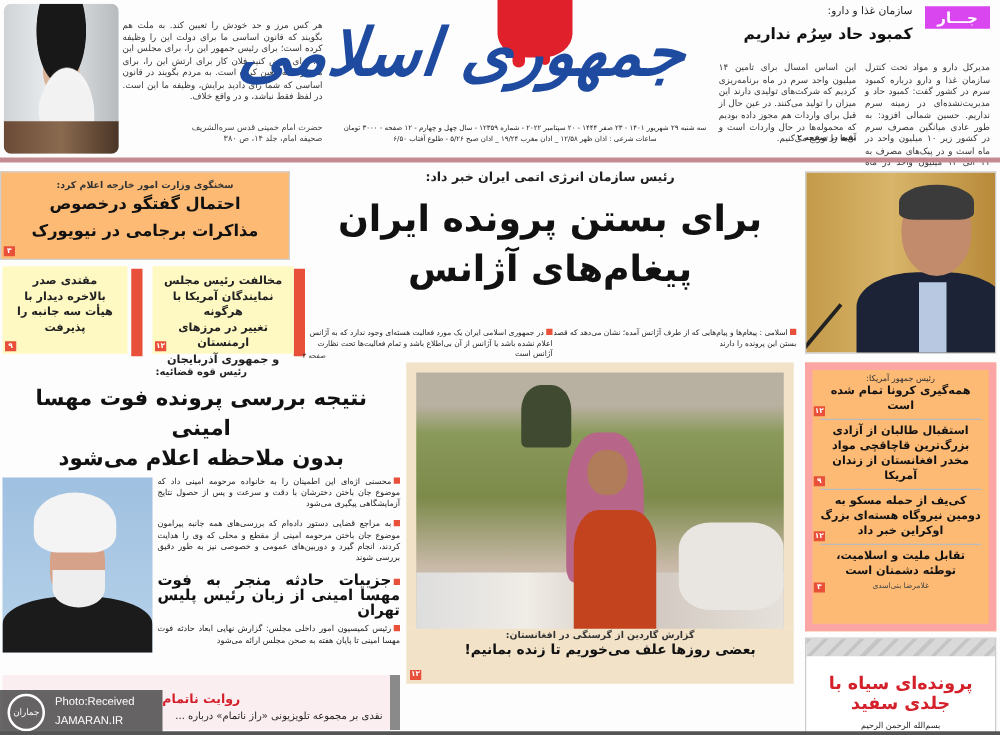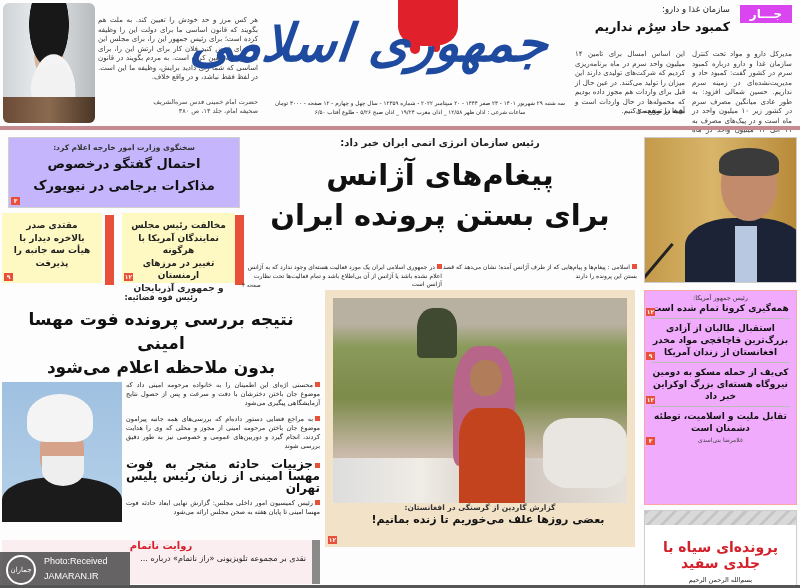--- a/index.html
+++ b/index.html
@@ -30,21 +30,21 @@
   .jar-badge { right: 8px; top: 5px; width: 52px; height: 18px; background: #d946ef; color:#fff; font-size: 12px; font-weight: bold; text-align:center; line-height:18px; }
   .jar-kicker { right: 70px; top: 4px; font-size: 8.5px; font-weight: normal; color:#222; }
   .jar-title { right: 70px; top: 19px; font-size: 12.5px; font-weight: bold; color:#111; }
   .jar-col1 { right: 8px; top: 50px; width: 100px; }
   .jar-col2 { right: 115px; top: 50px; width: 110px; }
   .jar-more { right: 115px; top: 107px; font-size: 6px; font-weight: bold; color:#333; }
 
   .rule { left: 0; top: 126px; width: 800px; height: 4px; background: #c48c90; }
 
   
-  .box-fm { left: 8px; top: 137px; width: 232px; height: 71px; border: 1px solid #cfcfcf; background:#c4b5fd; text-align:center; }
+  .box-fm { left: 0; top: 137px; width: 232px; height: 71px; border: 1px solid #cfcfcf; background:#fdba74; text-align:center; }
   .box-fm .k { font-size: 7.5px; font-weight:bold; color:#333; margin-top:5px; }
   .box-fm .h { font-size: 13px; font-weight:bold; color:#111; line-height:20px; margin-top:2px; }
   .box-fm .num { position:absolute; left:2px; bottom:2px; }
 
   .box-blue { top: 213px; height: 70px; background: #fef9c3; text-align:center; }
   .box-blue .h { font-size: 9px; font-weight:bold; color:#222; line-height:12.5px; padding-top:6px; }
   .box-blue .num { position:absolute; left:2px; bottom:2px; }
   .box-arm { left: 122px; width: 113px; }
   .box-sadr { left: 2px; width: 100px; }
   .redbar { top: 215px; width: 9px; height: 70px; background: #e8503a; }
@@ -86,37 +86,37 @@
   .afg-photo .girl-dress { position:absolute; left:126px; top:110px; width:66px; height:100px; background:#c2431e; border-radius:30% 30% 0 0; }
   .afg-photo .boy { position:absolute; left:84px; top:10px; width:40px; height:50px; background:#3f4a30; border-radius:40% 40% 10% 10%; }
   .afg-photo .bag { position:absolute; left:210px; top:120px; width:84px; height:70px; background:#e9e6e2; border-radius:30%; }
   .afg-photo .trash { position:absolute; left:0; top:160px; width:294px; height:62px; background: linear-gradient(90deg,#ddd,#f0ece6 30%,#cfc6be 60%,#e6e1db); }
   .afg-caption { left: 325px; top: 503px; width: 310px; height: 44px; background:#f1e2c8; text-align:center; }
   .afg-caption .k { font-size: 7.5px; font-weight:bold; color:#333; padding-top:0; }
   .afg-caption .h { font-size: 11px; font-weight:bold; color:#111; line-height:15px;padding-left:16px; }
   .afg-caption .num { position:absolute; left:3px; bottom:3px; }
 
   
-  .right-col { right: 3px; top: 290px; width: 153px; height: 215px; border: 1px solid #fca5a5; background:#f0abfc; text-align:center; }
+  .right-col { right: 3px; top: 290px; width: 153px; height: 215px; border: 6px solid #fca5a5; background:#fdba74; text-align:center; }
   .rc-item { position:relative; border-bottom:1px solid #bbb; margin: 0 6px; padding: 3px 0 4px; }
   .rc-item:last-child { border-bottom:none; }
   .rc-item .k { font-size: 6.5px; color:#333; }
   .rc-item .h { font-size: 9px; line-height:12px; font-weight:bold; color:#111; }
   .rc-item .a { font-size: 6px; color:#444; margin-top:2px; }
   .rc-item .num { position:absolute; left:-5px; bottom:2px; }
 
   .white-box { right: 3px; top: 510px; width: 153px; height: 78px; border: 1px solid #ccc; background:#fff; text-align:center; }
   .white-box .pattern { height: 14px; background: repeating-linear-gradient(135deg,#c5c5c5 0 3px,#d9d9d9 3px 10px); }
   .white-box .h { font-size: 14px; font-weight:bold; color:#d4202a; margin-top:14px;text-align:center; }
   .white-box .t { font-size: 6.5px; line-height: 9px; color:#222; margin-top:5px; }
 
   
   .rewayat { left: 2px; top: 540px; width: 318px; height: 44px; background: #fbeef1; text-align:center; }
   .rewayat .bar { position:absolute; right:0; top:0; width:8px; height:44px; background:#8a8a8a; }
-  .rewayat .h { font-size: 10px; font-weight:bold; color:#d4202a; margin-top:0; }
+  .rewayat .h { font-size: 10px; font-weight:bold; color:#d4202a; margin-top:14px; }
   .rewayat .t { font-size: 8px; color:#222; margin-top:3px; padding-right:14px; text-align:right; }
   .watermark { left: 0; top: 552px; width: 130px; height: 36px; background: rgba(60,60,60,0.78); direction: ltr; }
   .watermark .logo-circ { position:absolute; left:6px; top:3px; width:30px; height:30px; border-radius:50%; border:2px solid #fff; color:#fff; font-size:7px; line-height:26px; text-align:center; }
   .watermark .t1 { position:absolute; left:44px; top:4px; color:#fff; font-size:9px; font-family:"Liberation Sans",sans-serif; }
   .watermark .t2 { position:absolute; left:44px; top:19px; color:#fff; font-size:9px; font-family:"Liberation Sans",sans-serif; }
   .bottom-rule { left:0; top:585px; width:800px; height:3px; background:#555; }
 </style>
 </head>
 <body>
 
@@ -171,22 +171,22 @@
     <div>مقتدی صدر</div>
     <div>بالاخره دیدار با</div>
     <div>هیأت سه جانبه را</div>
     <div>پذیرفت</div>
   </div>
   <span class="num">۹</span>
 </div>
 
 <div class="abs lead-kicker">رئیس سازمان انرژی اتمی ایران خبر داد:</div>
 <div class="abs lead-h1">
+  <div>برای بستن پرونده ایران</div>
   <div>پیغام‌های آژانس</div>
-  <div>برای بستن پرونده ایران</div>
 </div>
 <div class="abs lead-sub1"><span class="bullet"></span><span>اسلامی : پیغام‌ها و پیام‌هایی که از طرف آژانس آمده؛ نشان می‌دهد که قصد بستن این پرونده را دارند</span></div>
 <div class="abs lead-sub2"><span class="bullet"></span><span>در جمهوری اسلامی ایران یک مورد فعالیت هسته‌ای وجود ندارد که به آژانس اعلام نشده باشد یا آژانس از آن بی‌اطلاع باشد و تمام فعالیت‌ها تحت نظارت آژانس است</span></div>
 <div class="abs lead-page">صفحه ۳</div>
 
 <div class="abs eslami-photo">
   <div class="suit"></div>
     <div class="shirt"></div>
     <div class="head"></div>
     <div class="hair"></div>
@@ -199,21 +199,21 @@
   <div>بدون ملاحظه اعلام می‌شود</div>
 </div>
 <div class="abs ejei-photo">
   <div class="robe"></div>
     <div class="face"></div>
     <div class="beard"></div>
     <div class="turban"></div>
 </div>
 <div class="abs jud-items">
   <p><span class="bullet"></span><span>محسنی اژه‌ای این اطمینان را به خانواده مرحومه امینی داد که موضوع جان باختن دخترشان با دقت و سرعت و پس از حصول نتایج آزمایشگاهی پیگیری می‌شود</span></p>
-  <p><span class="bullet"></span><span>به مراجع قضایی دستور داده‌ام که بررسی‌های همه جانبه پیرامون موضوع جان باختن مرحومه امینی از مجوز و محلی که وی را هدایت کردند، انجام گیرد و دوربین‌های عمومی و خصوصی نیز به طور دقیق بررسی شوند</span></p>
+  <p><span class="bullet"></span><span>به مراجع قضایی دستور داده‌ام که بررسی‌های همه جانبه پیرامون موضوع جان باختن مرحومه امینی از مقطع و محلی که وی را هدایت کردند، انجام گیرد و دوربین‌های عمومی و خصوصی نیز به طور دقیق بررسی شوند</span></p>
   <p class="big"><span class="bullet"></span><span>جزییات حادثه منجر به فوت مهسا امینی از زبان رئیس پلیس تهران</span></p>
   <p><span class="bullet"></span><span>رئیس کمیسیون امور داخلی مجلس: گزارش نهایی ابعاد حادثه فوت مهسا امینی تا پایان هفته به صحن مجلس ارائه می‌شود</span></p>
 </div>
 
 <div class="abs afg-box">
   <div class="afg-photo">
     <div class="boy"></div>
       <div class="trash"></div>
       <div class="bag"></div>
       <div class="girl-scarf"></div>

